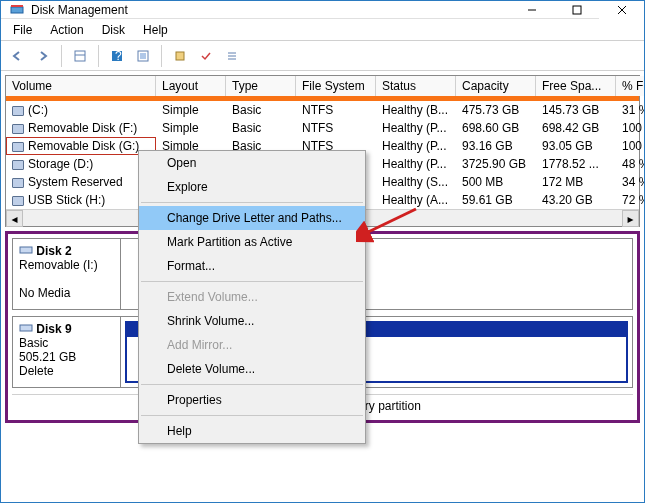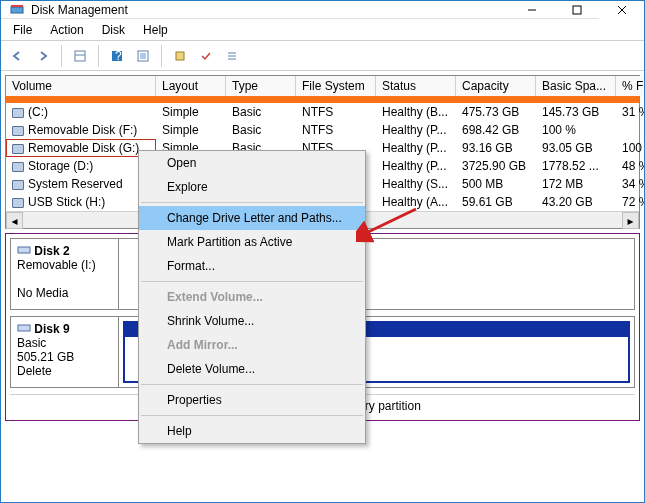--- a/index.html
+++ b/index.html
@@ -8,41 +8,41 @@
   .titlebar .icon { width: 16px; height: 16px; margin: 0 6px 0 8px; }
   .titlebar .title { flex: 1; color: #000; font-size: 12px; }
   .titlebar .winbtn { width: 45px; height: 30px; display: flex; align-items: center; justify-content: center; color: #000; }
   .titlebar .winbtn.close { background: #fff; color:#000; }
   .menubar { height: 22px; display: flex; align-items: center; padding: 0 4px; gap: 2px; border-bottom: 1px solid #d0d0d0; }
   .menubar .mitem { padding: 2px 8px; }
   .toolbar { height: 30px; display: flex; align-items: center; padding: 0 4px; gap: 2px; border-bottom: 1px solid #d0d0d0; }
   .tbtn { width: 24px; height: 24px; display:flex; align-items:center; justify-content:center; border:1px solid transparent; }
   .tsep { width:1px; height:22px; background:#d0d0d0; margin:0 4px;}
   .listarea { border: 1px solid #888; margin: 4px; position: relative; }
-  .listhead { display: grid; grid-template-columns: 150px 70px 70px 80px 80px 80px 80px 50px; background:#fff; border-bottom:7px solid #f97316;}
+  .listhead { display: grid; grid-template-columns: 150px 70px 70px 80px 80px 80px 80px 50px; background:#fff; border-bottom:5px solid #f97316;}
   .listhead .hcell { border-right: 1px solid #d0d0d0; padding: 3px 6px; background:#f9f9f9; white-space:nowrap; overflow:hidden;}
   .listrow { display: grid; grid-template-columns: 150px 70px 70px 80px 80px 80px 80px 50px; }
   .listrow .cell { padding: 2px 6px; white-space:nowrap; overflow:hidden; }
   .volicon { display:inline-block; width:12px; height:10px; background:#bfcfe8; border:1px solid #5a7090; margin-right:4px; vertical-align:middle; border-radius:1px;}
   .selrow .cell:first-child { outline:1px solid #c03020; outline-offset:-1px; }
   .scrollh { height:17px; background:#f0f0f0; border-top:1px solid #d0d0d0; display:flex;}
   .scrollh .sbtn{width:17px;height:17px;background:#e8e8e8;border:1px solid #c0c0c0;display:flex;align-items:center;justify-content:center;}
   .scrollh .track{flex:1;}
-  .bottompane { display:flex; margin:0 4px 4px 4px; gap:6px; flex-direction:column; border:1px solid #701a75; padding:4px;}
+  .bottompane { display:flex; margin:0 4px 4px 4px; gap:6px; flex-direction:column; border:3px solid #701a75; padding:4px;}
   .diskrow { display:flex; height:72px; border:1px solid #888;}
   .diskinfo { width:108px; border-right:1px solid #888; padding:4px 6px; background:#fff;}
   .diskinfo b{font-weight:bold;}
   .diskpart { flex:1; display:flex; background:#fff;}
   .part { border:2px solid #1030a0; margin:4px; flex:1; background:#fff; position:relative;}
   .part .plabel{background:#1030a0; height:14px;}
   .legend { height:22px; display:flex; align-items:center; gap:14px; padding:0 6px; border-top:1px solid #d0d0d0;justify-content:center;}
   .lgbox{width:12px;height:12px;display:inline-block;margin-right:4px;vertical-align:middle;}
   .ctxmenu { position:absolute; left:138px; top:150px; width:228px; background:#f0f0f0; border:1px solid #a0a0a0; box-shadow:3px 3px 4px rgba(0,0,0,0.25); z-index:50;}
   .ctxmenu .citem{ padding:5px 20px 5px 28px; white-space:nowrap;}
-  .ctxmenu .citem.dis{ color:#9a9a9a;font-weight:bold;}
+  .ctxmenu .citem.dis{ color:#9a9a9a;}
   .ctxmenu .citem.hl{ background:#91c9f7;}
   .ctxmenu .csep{ height:1px; background:#c8c8c8; margin:3px 2px;}
   .arrow { position:absolute; left:356px; top:204px; z-index:60; pointer-events:none;}
 </style>
 </head>
 <body>
 
 <div class="titlebar">
   <span class="icon">
     <svg viewBox="0 0 16 16" width="16" height="16">
@@ -128,40 +128,41 @@
 </div>
 
 <div class="listarea">
   <div class="listhead">
     <div class="hcell">Volume</div>
     <div class="hcell">Layout</div>
     <div class="hcell">Type</div>
     <div class="hcell">File System</div>
     <div class="hcell">Status</div>
     <div class="hcell">Capacity</div>
-    <div class="hcell">Basic Spa...</div>
+    <div class="hcell">Free Spa...</div>
     <div class="hcell">% Free</div>
   </div>
   <div id="rows">
       <div class="listrow">
         <div class="cell"><span class="volicon"></span>(C:)</div>
         <div class="cell">Simple</div>
         <div class="cell">Basic</div>
         <div class="cell">NTFS</div>
         <div class="cell">Healthy (B...</div>
         <div class="cell">475.73 GB</div>
         <div class="cell">145.73 GB</div>
         <div class="cell">31 %</div>
       </div>
       <div class="listrow">
         <div class="cell"><span class="volicon"></span>Removable Disk (F:)</div>
         <div class="cell">Simple</div>
         <div class="cell">Basic</div>
         <div class="cell">NTFS</div>
         <div class="cell">Healthy (P...</div>
+        <div class="cell">698.60 GB</div>
         <div class="cell">698.42 GB</div>
         <div class="cell">100 %</div>
       </div>
       <div class="listrow selrow">
         <div class="cell"><span class="volicon"></span>Removable Disk (G:)</div>
         <div class="cell">Simple</div>
         <div class="cell">Basic</div>
         <div class="cell">NTFS</div>
         <div class="cell">Healthy (P...</div>
         <div class="cell">93.16 GB</div>

